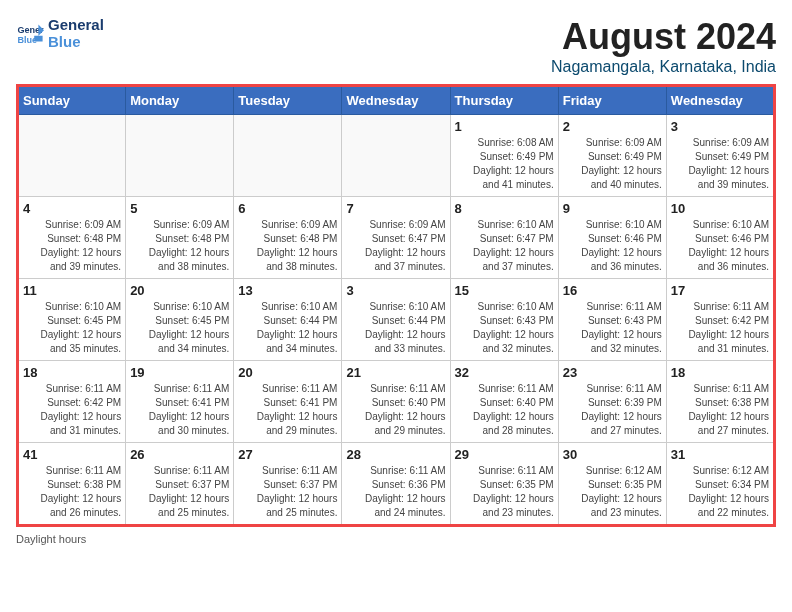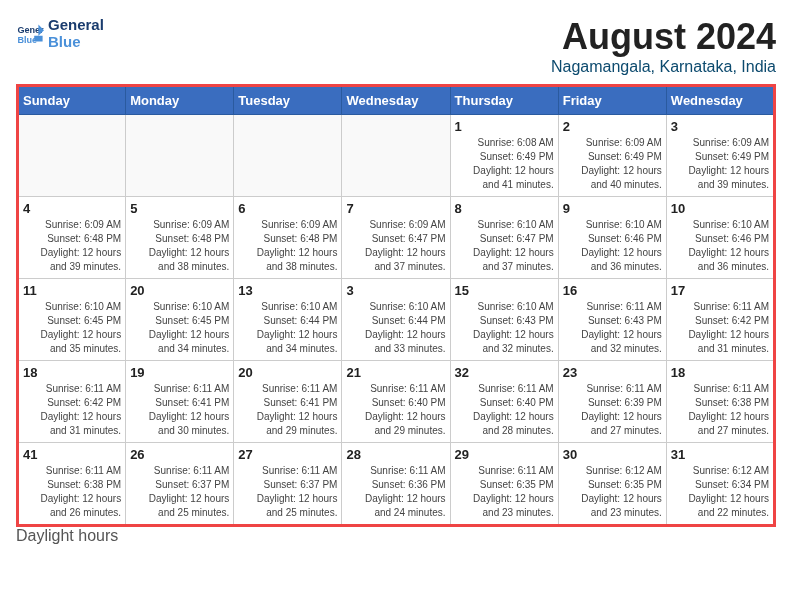--- a/index.html
+++ b/index.html
@@ -72,22 +72,23 @@
       display: block;
       margin-bottom: 2px;
     }
     .day-info {
       font-size: 10px;
       color: #444;
       line-height: 1.4;
       text-align: right;
     }
     .footer-note {
-      font-size: 16px;
+      font-size: 11px;
       color: #555;
+      margin-top: 6px;
     }
   </style>
 </head>
 <body>
 
 <div class="header-area">
   <div class="logo">
     <svg class="logo-icon" viewBox="0 0 40 40" xmlns="http://www.w3.org/2000/svg">
       <text x="2" y="20" font-size="13" font-weight="bold" fill="#1a3c6e">General</text>
       <text x="2" y="34" font-size="13" font-weight="bold" fill="#4a90d9">Blue</text>

